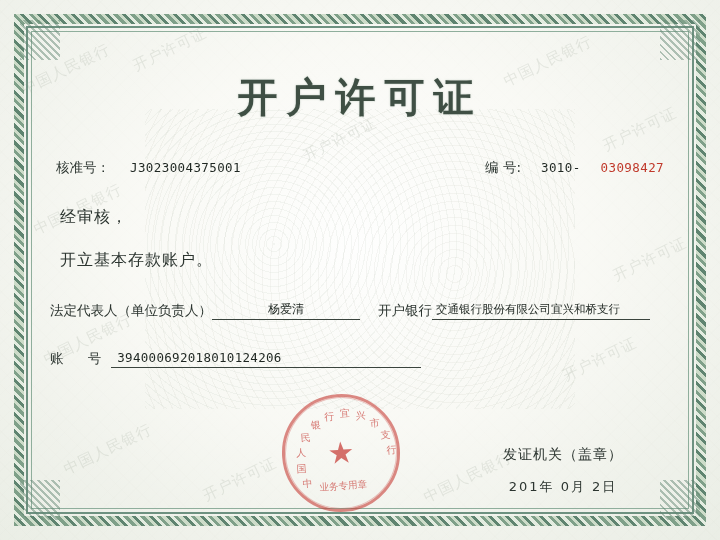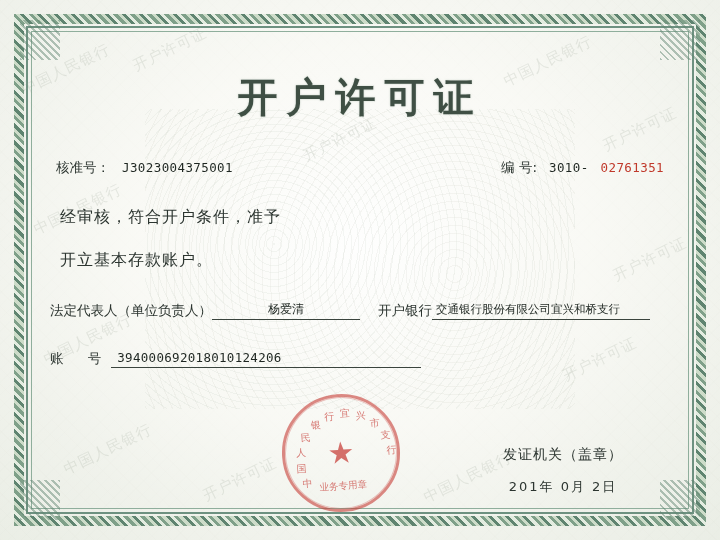--- a/index.html
+++ b/index.html
@@ -115,21 +115,21 @@
     white-space: nowrap;
     color: #2c3530;
   }
 
   .row-codes {
     margin-top: 34px;
     padding: 0 10px;
     justify-content: space-between;
     align-items: baseline;
   }
-  .code-left, .code-right { display: flex; align-items: baseline; gap: 12px; }
+  .code-left, .code-right { display: flex; align-items: baseline; gap: 20px; }
   .code-val {
     font-family: "DejaVu Sans Mono", monospace;
     font-size: 12.5px;
     color: #1f2722;
     letter-spacing: 0.4px;
   }
   .code-red {
     font-family: "DejaVu Sans Mono", monospace;
     font-size: 12.5px;
     color: #c0392b;
@@ -302,27 +302,26 @@
     <div class="title">开户许可证</div>
 
     <div class="row row-codes">
       <div class="code-left">
         <span class="lbl">核准号：</span>
         <span class="code-val">J3023004375001</span>
       </div>
       <div class="code-right">
         <span class="lbl">编 号:</span>
         <span class="code-val">3010-</span>
-        <span class="code-red">02761351</span>
+        <span class="code-red">03098427</span>
       </div>
     </div>
 
     <div class="row row-main">
       <span class="lbl">经审核，</span>
-      <span class="lbl">符合开户条件，准予</span>
     </div>
 
     <div class="row-main2">开立基本存款账户。</div>
 
     <div class="row row-rep">
       <div class="seg">
         <span class="lbl">法定代表人（单位负责人）</span>
         <span class="underline-val rep-val">杨爱清</span>
       </div>
       <div class="seg" style="margin-left:18px;">

